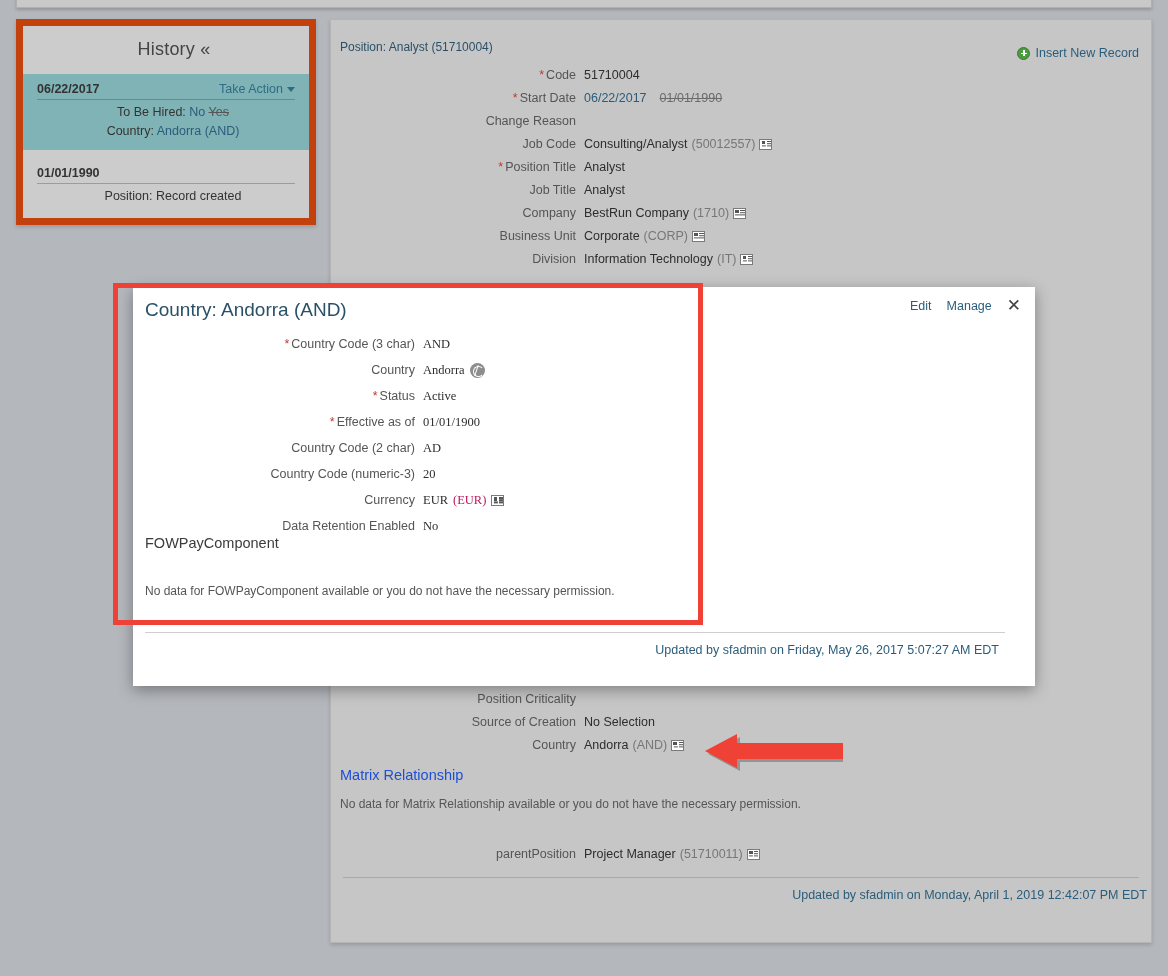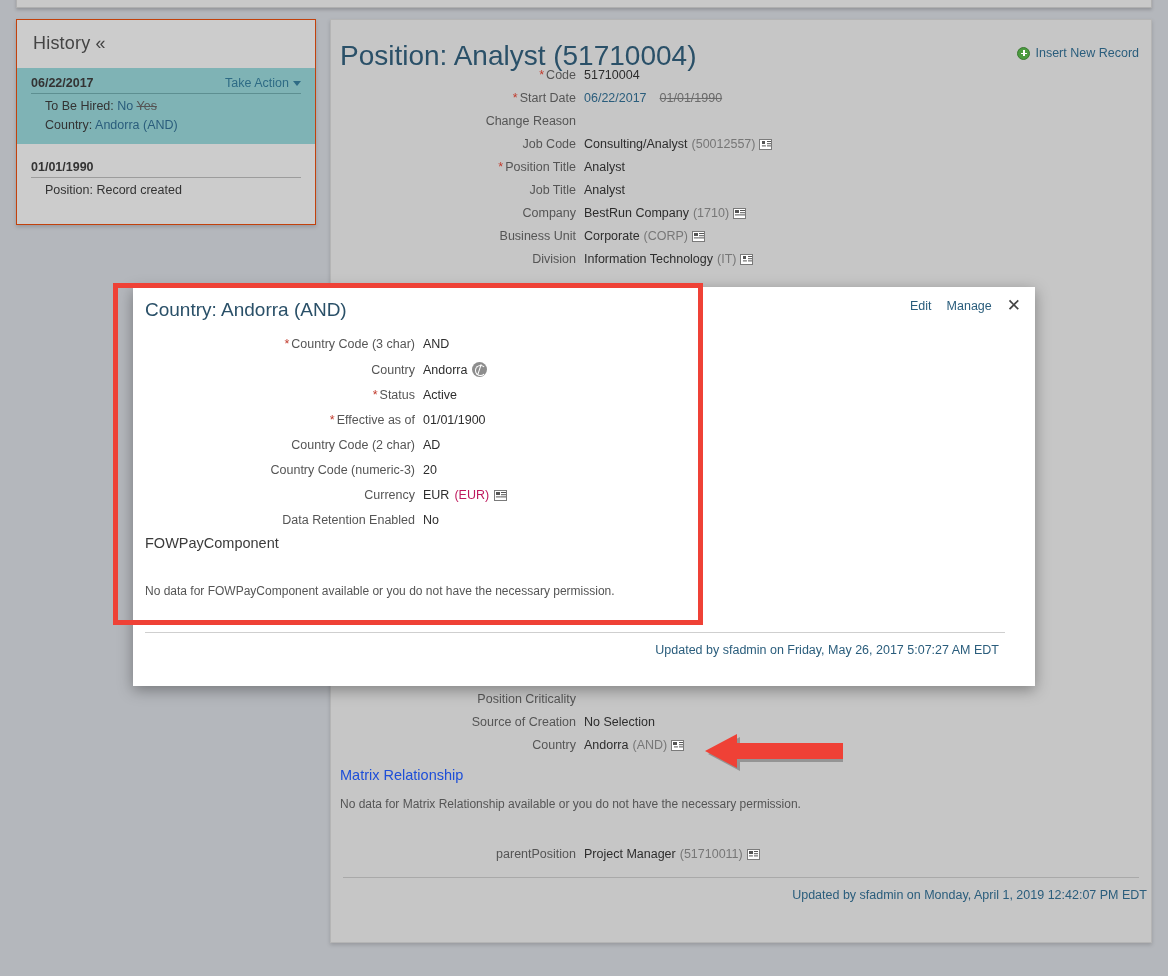--- a/index.html
+++ b/index.html
@@ -17,22 +17,23 @@
   
   #top-sliver {
     position:absolute; left:16px; top:-12px; width:1136px; height:20px;
     background:#c9c9c9; border:1px solid #b0b0b0;
     box-shadow:0 2px 3px rgba(0,0,0,.18);
   }
 
   
   #history-panel {
     position:absolute; left:16px; top:19px; width:300px; height:206px;
-    background:#cccccc; border:1px solid #c2410c;
+    background:#cccccc; border:7px solid #c2410c;
     box-shadow:0 2px 4px rgba(0,0,0,.16);
+    text-align:center;
   }
   #history-title {
     font-size:18px; color:#444; padding:13px 0 0 16px; font-weight:400;
     letter-spacing:.2px;
   }
   .hist-entry { margin:12px 14px 0 14px; }
   .hist-entry.active { background:#7fb3b5; margin:14px 0 0 0; padding:4px 14px 12px 14px; }
   .hist-head {
     display:flex; justify-content:space-between; align-items:center;
     border-bottom:1px solid #9c9c9c; padding:4px 0 3px 0;
@@ -49,21 +50,21 @@
 
   
   #position-panel {
     position:absolute; left:330px; top:19px; width:822px; height:924px;
     background:#c6c6c6; border:1px solid #b5b5b5;
     box-shadow:0 2px 4px rgba(0,0,0,.16);
   }
   #position-header { position:relative; height:48px; }
   #position-title {
     position:absolute; left:9px; top:20px;
-    font-size:28px; color:#2a5068; font-weight:400;
+    font-size:12px; color:#2a5068; font-weight:400;
   }
   #insert-new-record {
     position:absolute; right:12px; top:26px;
     font-size:12.5px; color:#2a5d7c; cursor:pointer;
     display:flex; align-items:center; gap:5px;
   }
   .plus-circle {
     width:13px; height:13px; border-radius:50%;
     background:#4b9b3f; border:1px solid #3a7a31; position:relative; display:inline-block;
   }
@@ -116,21 +117,21 @@
   }
   #popup-actions {
     position:absolute; right:14px; top:10px;
     display:flex; align-items:center; gap:15px; font-size:12.5px;
   }
   #popup-actions .plink { color:#2a5d7c; cursor:pointer; }
   #popup-close { font-size:17px; color:#444; cursor:pointer; line-height:1; }
   #popup-fields { position:absolute; left:0; top:50px; width:100%; }
   .prow { display:flex; align-items:baseline; margin-bottom:11px; }
   .plabel { width:290px; text-align:right; padding-right:8px; color:#555; font-size:12.5px; }
-  .pvalue { font-size:12.5px; color:#2d2d2d; display:flex; align-items:center; gap:5px; }
+  .pvalue { font-size:12.5px; color:#2d2d2d; display:flex; align-items:center; gap:5px;font-family:Liberation Serif, serif; }
   .pvalue .muted { color:#be185d; }
   .globe-icon {
     width:15px; height:15px; border-radius:50%; background:#8d8d8d;
     display:inline-block; position:relative; flex:none;
   }
   .globe-icon::before {
     content:""; position:absolute; left:3px; top:3px; width:9px; height:9px;
     border-radius:50%; border:1.3px solid #fff; border-right-color:transparent;
   }
   .globe-icon::after {

